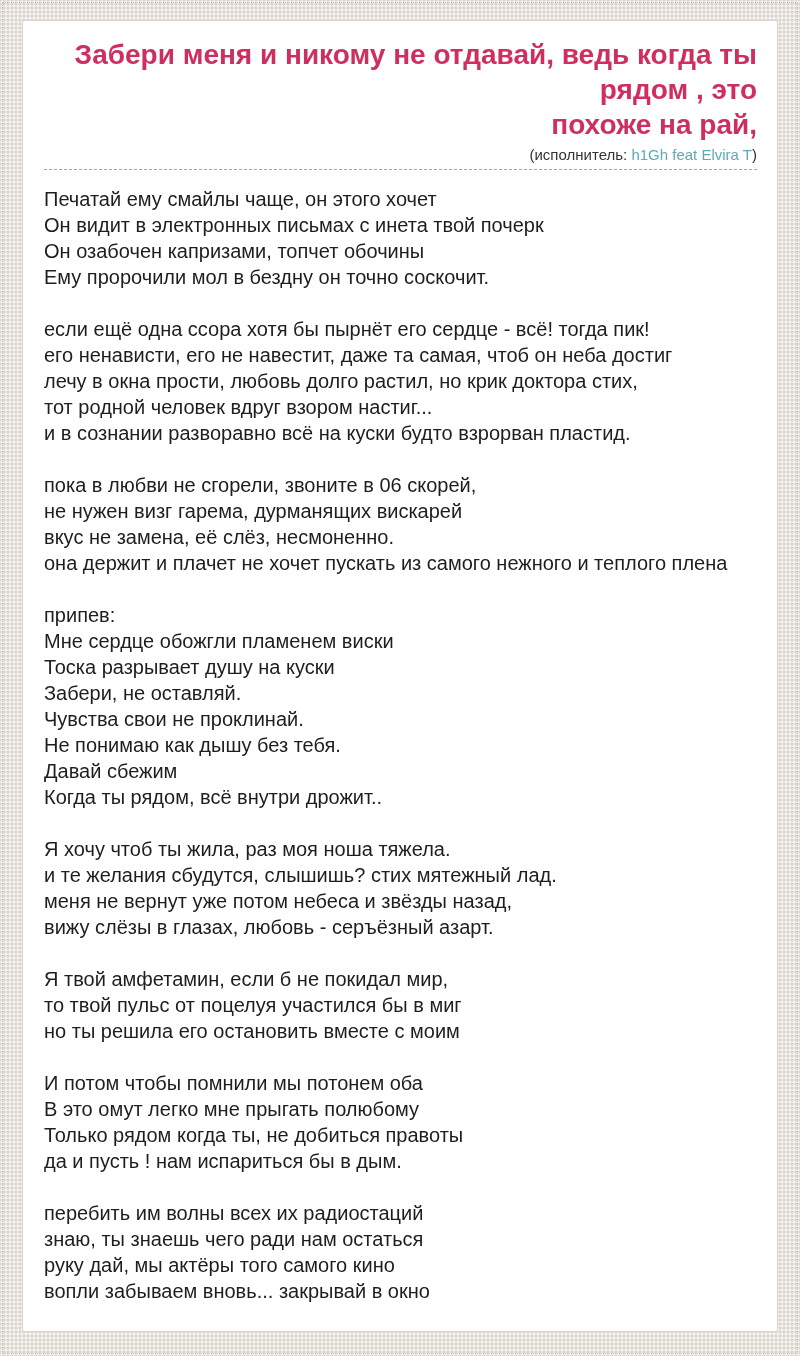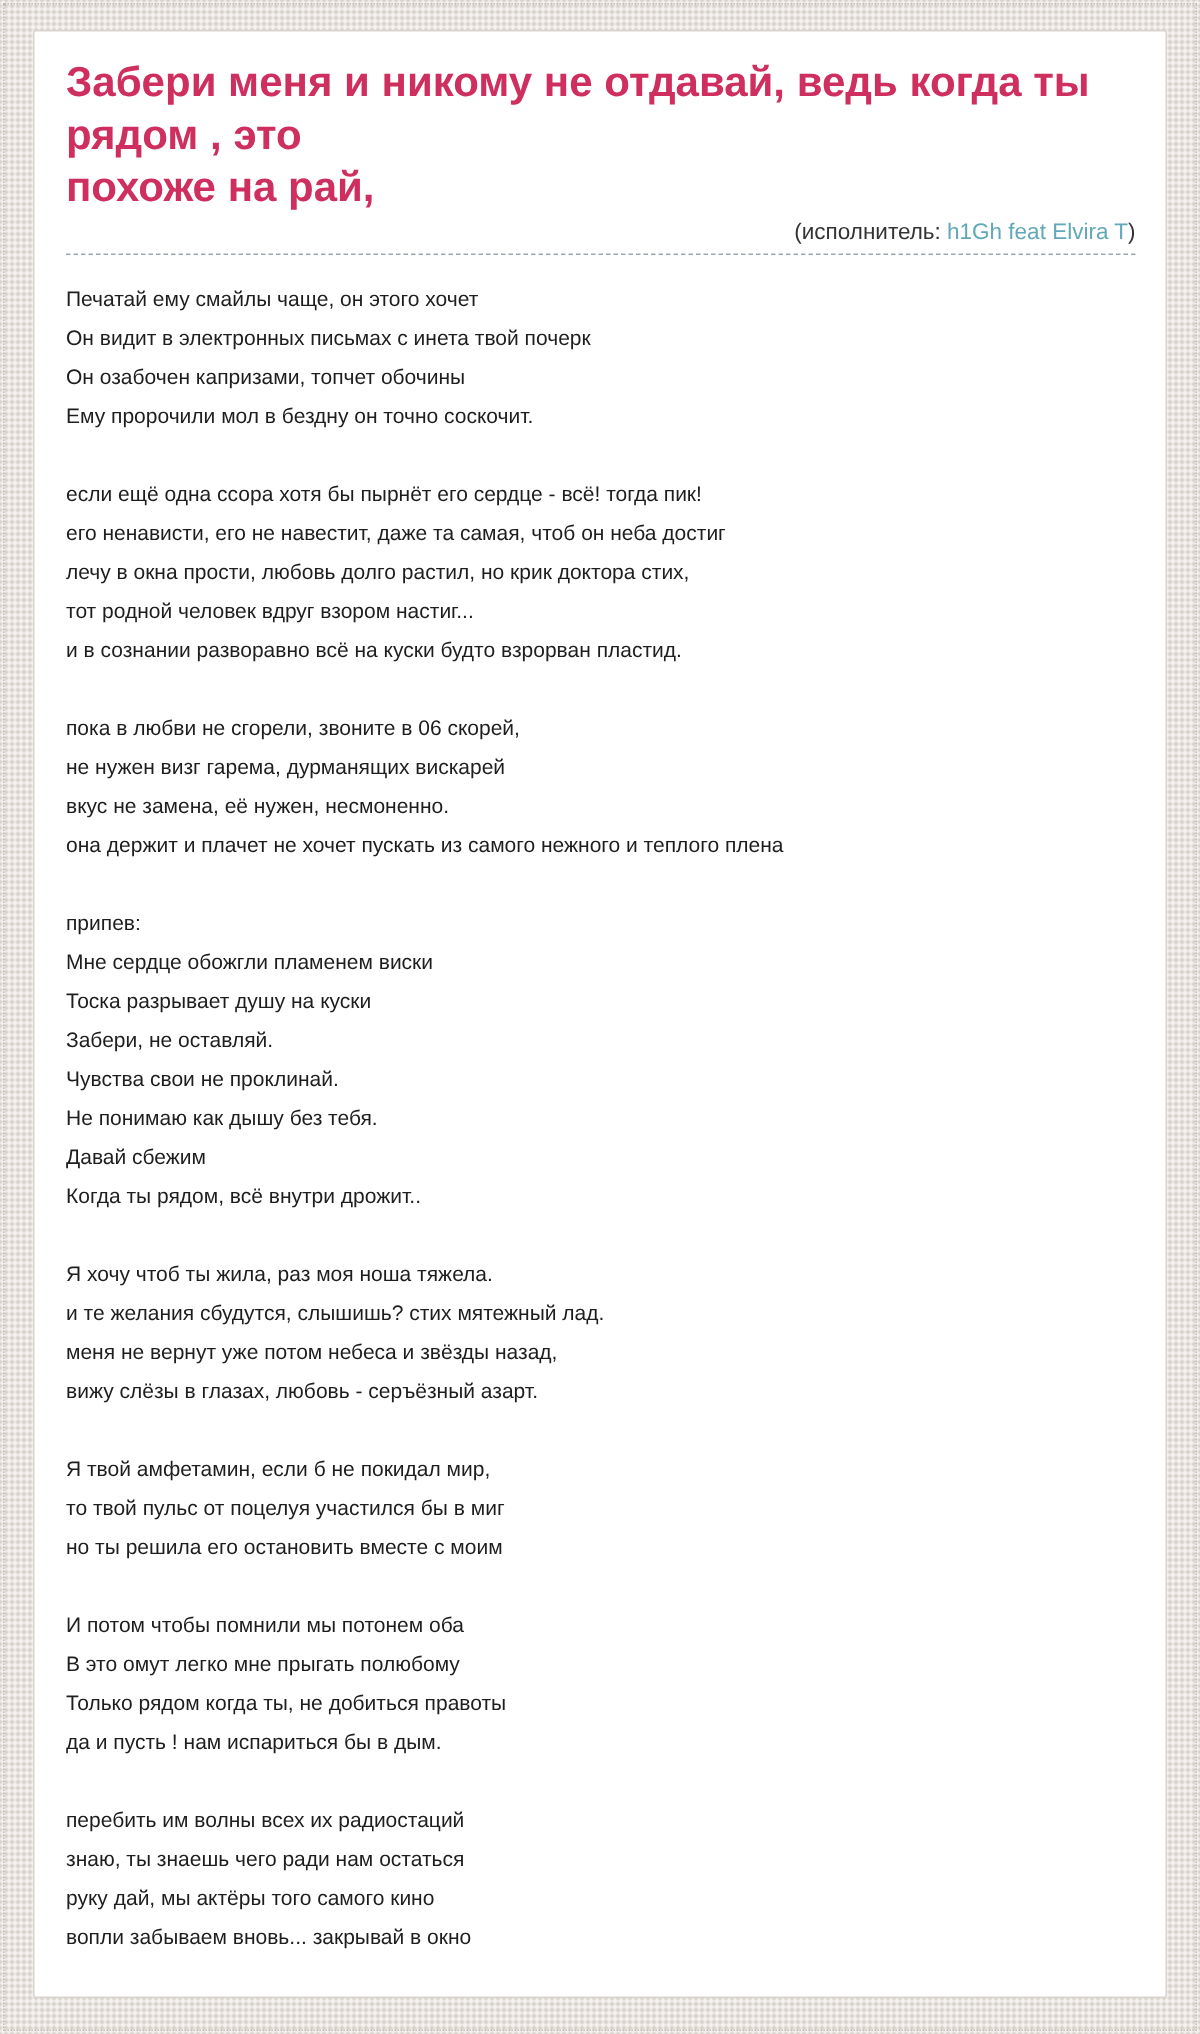--- a/index.html
+++ b/index.html
@@ -33,38 +33,38 @@
     padding: 16px 20px 26px 21px;
     min-height: 1312px;
   }
   .title {
     font-size: 28px;
     line-height: 35px;
     font-weight: bold;
     color: #ce2f5e;
     letter-spacing: 0;
   }
-  .title-line { display: block; }
+  .title-line { display: block; text-align: right; }
   .artist-line {
     margin-top: 3px;
     font-size: 15px;
     line-height: 19px;
     color: #333333;
     padding-bottom: 5px;
     border-bottom: 1px dashed #9aa8ba;
     text-align: right;
   }
   .artist-link {
     color: #62a8b8;
     text-decoration: none;
     cursor: pointer;
   }
   .lyrics {
     margin-top: 16px;
-    font-size: 14px;
+    font-size: 20px;
     line-height: 26px;
     color: #1e1e1e;
   }
   .lyrics-line { min-height: 26px; white-space: pre-wrap; }
 </style>
 </head>
 <body>
 
 <div class="edge-frame"></div>
 
@@ -83,21 +83,21 @@
       <div class="lyrics-line">Ему пророчили мол в бездну он точно соскочит.</div>
       <div class="lyrics-line"></div>
       <div class="lyrics-line">если ещё одна ссора хотя бы пырнёт его сердце - всё! тогда пик!</div>
       <div class="lyrics-line">его ненависти, его не навестит, даже та самая, чтоб он неба достиг</div>
       <div class="lyrics-line">лечу в окна прости, любовь долго растил, но крик доктора стих,</div>
       <div class="lyrics-line">тот родной человек вдруг взором настиг...</div>
       <div class="lyrics-line">и в сознании разворавно всё на куски будто взрорван пластид.</div>
       <div class="lyrics-line"></div>
       <div class="lyrics-line">пока в любви не сгорели, звоните в 06 скорей,</div>
       <div class="lyrics-line">не нужен визг гарема, дурманящих вискарей</div>
-      <div class="lyrics-line">вкус не замена, её нужен, несмоненно.</div>
+      <div class="lyrics-line">вкус не замена, её слёз, несмоненно.</div>
       <div class="lyrics-line">она держит и плачет не хочет пускать из самого нежного и теплого плена</div>
       <div class="lyrics-line"></div>
       <div class="lyrics-line">припев:</div>
       <div class="lyrics-line">Мне сердце обожгли пламенем виски</div>
       <div class="lyrics-line">Тоска разрывает душу на куски</div>
       <div class="lyrics-line">Забери, не оставляй.</div>
       <div class="lyrics-line">Чувства свои не проклинай.</div>
       <div class="lyrics-line">Не понимаю как дышу без тебя.</div>
       <div class="lyrics-line">Давай сбежим</div>
       <div class="lyrics-line">Когда ты рядом, всё внутри дрожит..</div>

